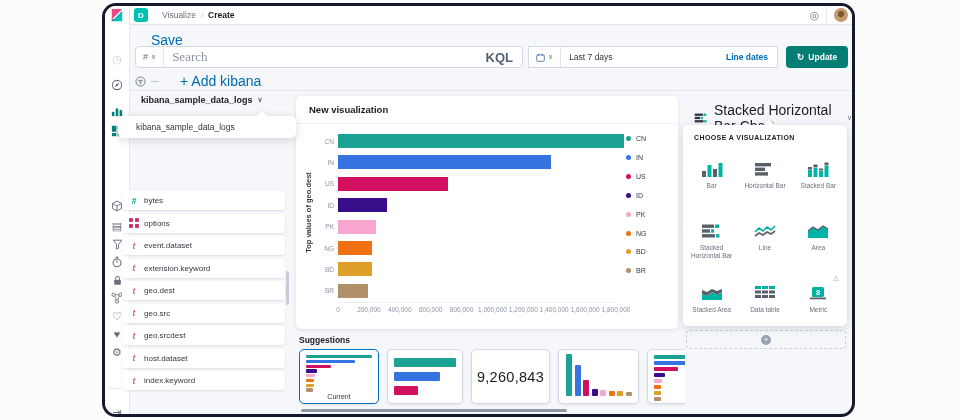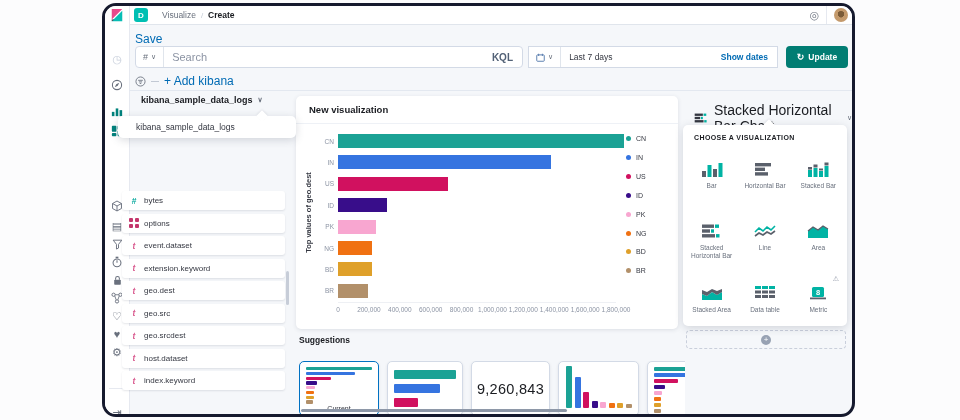--- a/index.html
+++ b/index.html
@@ -16,26 +16,26 @@
   .crumb-b{color:#1a1c21;font-weight:bold;}
   .hdr-right{position:absolute;right:4px;top:0;height:18px;display:flex;align-items:center;}
   .hdr-divider{width:1px;height:18px;background:#e6e9f0;margin:0 7px;}
   .crosshair{color:#69707d;font-size:11px;line-height:1;}
   .avatar{width:14px;height:14px;border-radius:50%;background:radial-gradient(circle at 50% 45%,#7a5b38 0 30%,#c49a6c 32%);}
   
   .rail{position:absolute;left:0;top:18px;bottom:0;width:24px;background:#fff;border-right:1px solid #e6e9f0;}
   .rail-ic{position:absolute;left:0;width:24px;height:16px;display:flex;align-items:center;justify-content:center;font-size:11px;color:#69707d;line-height:1;}
   .rail-div{position:absolute;left:4px;right:4px;height:1px;background:#e6e9f0;}
   
-  .link{color:#006bb4;font-size:12px;}
+  .link{color:#006bb4;font-size:14px;margin-left:16px;}
   .save-link{left:30px;top:26px;}
   .qbox{position:absolute;left:30px;top:40px;width:388px;height:22px;background:#fff;border:1px solid #d3dae6;border-radius:4px;box-sizing:border-box;display:flex;align-items:center;}
   .qhash{display:flex;align-items:center;gap:3px;padding:0 7px;border-right:1px solid #e0e5ec;height:100%;color:#69707d;font-size:9px;}
-  .qph{flex:1;padding-left:8px;color:#8b93a3;font-size:11px;}
-  .qkql{padding:0 9px;color:#526176;font-size:10px;font-weight:bold;}
+  .qph{flex:1;padding-left:8px;color:#8b93a3;font-size:13px;font-family:Liberation Serif, serif;}
+  .qkql{padding:0 9px;color:#526176;font-size:13px;font-weight:bold;}
   .dbox{position:absolute;left:423px;top:40px;width:250px;height:22px;background:#fff;border:1px solid #d3dae6;border-radius:0;box-sizing:border-box;display:flex;align-items:center;}
   .dcal{display:flex;align-items:center;gap:3px;padding:0 7px;border-right:1px solid #e0e5ec;height:100%;color:#69707d;font-size:8px;}
   .dtext{flex:1;padding-left:8px;font-size:8.5px;color:#343741;}
   .dshow{padding:0 9px;color:#006bb4;font-size:8.5px;font-weight:bold;}
   .upd-btn{position:absolute;left:681px;top:40px;width:62px;height:22px;background:#017d73;border-radius:4px;color:#fff;font-size:8.5px;font-weight:bold;display:flex;align-items:center;justify-content:center;gap:4px;}
   .frow{position:absolute;left:30px;top:68px;height:14px;display:flex;align-items:center;gap:5px;}
   .fdash{width:8px;height:1px;background:#c2c9d4;}
   .ws-line{position:absolute;left:24px;right:0;top:84px;height:1px;background:#e3e8f0;}
   
   .ds-btn{position:absolute;left:36px;top:89px;font-size:9px;font-weight:bold;color:#1a1c21;display:flex;gap:5px;align-items:center;}
@@ -78,21 +78,21 @@
   .pop2-title{position:absolute;left:11px;top:9px;font-size:7px;font-weight:bold;letter-spacing:.4px;color:#1a1c21;}
   .viz-grid{position:absolute;left:2px;top:24px;right:2px;display:grid;grid-template-columns:1fr 1fr 1fr;row-gap:4px;}
   .viz-cell{position:relative;display:flex;flex-direction:column;align-items:center;justify-content:flex-start;padding-top:12px;height:46px;}
   .viz-cell svg{width:22px;height:16px;}
   .viz-lbl{font-size:6.5px;color:#69707d;text-align:center;margin-top:5px;line-height:1.25;width:50px;}
   .viz-badge{position:absolute;right:6px;top:2px;font-size:7px;color:#8b93a3;}
   .dropzone{position:absolute;left:581px;top:324px;width:158px;height:17px;border:1px dashed #c9cfdb;border-radius:4px;display:flex;align-items:center;justify-content:center;}
   .dz-plus{width:10px;height:10px;border-radius:50%;background:#98a2b3;color:#fff;font-size:8px;line-height:10px;text-align:center;}
   
   .sug-lbl{position:absolute;left:194px;top:329px;font-size:8.5px;font-weight:bold;color:#1a1c21;}
-  .sug-row{position:absolute;left:194px;top:343px;width:386px;height:58px;overflow:hidden;display:flex;gap:8px;margin-top:12px;}
+  .sug-row{position:absolute;left:194px;top:343px;width:386px;height:58px;overflow:hidden;display:flex;gap:8px;}
   .sug-card{flex:none;background:#fff;border:1px solid #d3dae6;border-radius:5px;box-shadow:0 1px 3px rgba(40,50,70,.1);box-sizing:border-box;position:relative;}
   .sug-card.sel{border:1.5px solid #0071c2;}
   .mb-wrap{position:absolute;left:6px;right:6px;top:5px;}
   .mb{border-radius:1px;margin-bottom:1.5px;}
   .cur-lbl{position:absolute;bottom:3px;left:0;right:0;text-align:center;font-size:7px;color:#343741;}
   .metric-val{position:absolute;inset:0;display:flex;align-items:center;justify-content:center;font-size:14.5px;font-weight:500;color:#1a1c21;letter-spacing:.3px;}
   .vcols{position:absolute;left:7px;bottom:7px;display:flex;align-items:flex-end;gap:2.5px;height:42px;}
   .vcols i{width:6px;border-radius:1px;}
   .sug-scroll{position:absolute;left:196px;top:403px;width:266px;height:3px;background:#8e98a8;border-radius:2px;}
   .icx{display:inline-flex;align-items:center;justify-content:center;}
@@ -212,21 +212,21 @@
   <div class="dbox">
     <span class="dcal">
       <svg width="9" height="9" viewBox="0 0 12 12">
         <rect x="1" y="2.5" width="10" height="8.5" rx="1" fill="none" stroke="#5a7fb0" stroke-width="1.3"></rect>
         <line x1="3.5" y1="1" x2="3.5" y2="4" stroke="#5a7fb0" stroke-width="1.3"></line>
         <line x1="8.5" y1="1" x2="8.5" y2="4" stroke="#5a7fb0" stroke-width="1.3"></line>
       </svg>
       <span class="chev">∨</span>
     </span>
     <span class="dtext">Last 7 days</span>
-    <span class="dshow">Show dates</span>
+    <span class="dshow">Line dates</span>
   </div>
 
   <div class="upd-btn">
     <span style="font-size:9px">↻</span>
     <span>Update</span>
   </div>
 
   <div class="frow">
     <svg width="11" height="11" viewBox="0 0 14 14">
       <circle cx="7" cy="7" r="5.8" fill="none" stroke="#69707d" stroke-width="1.1"></circle>

